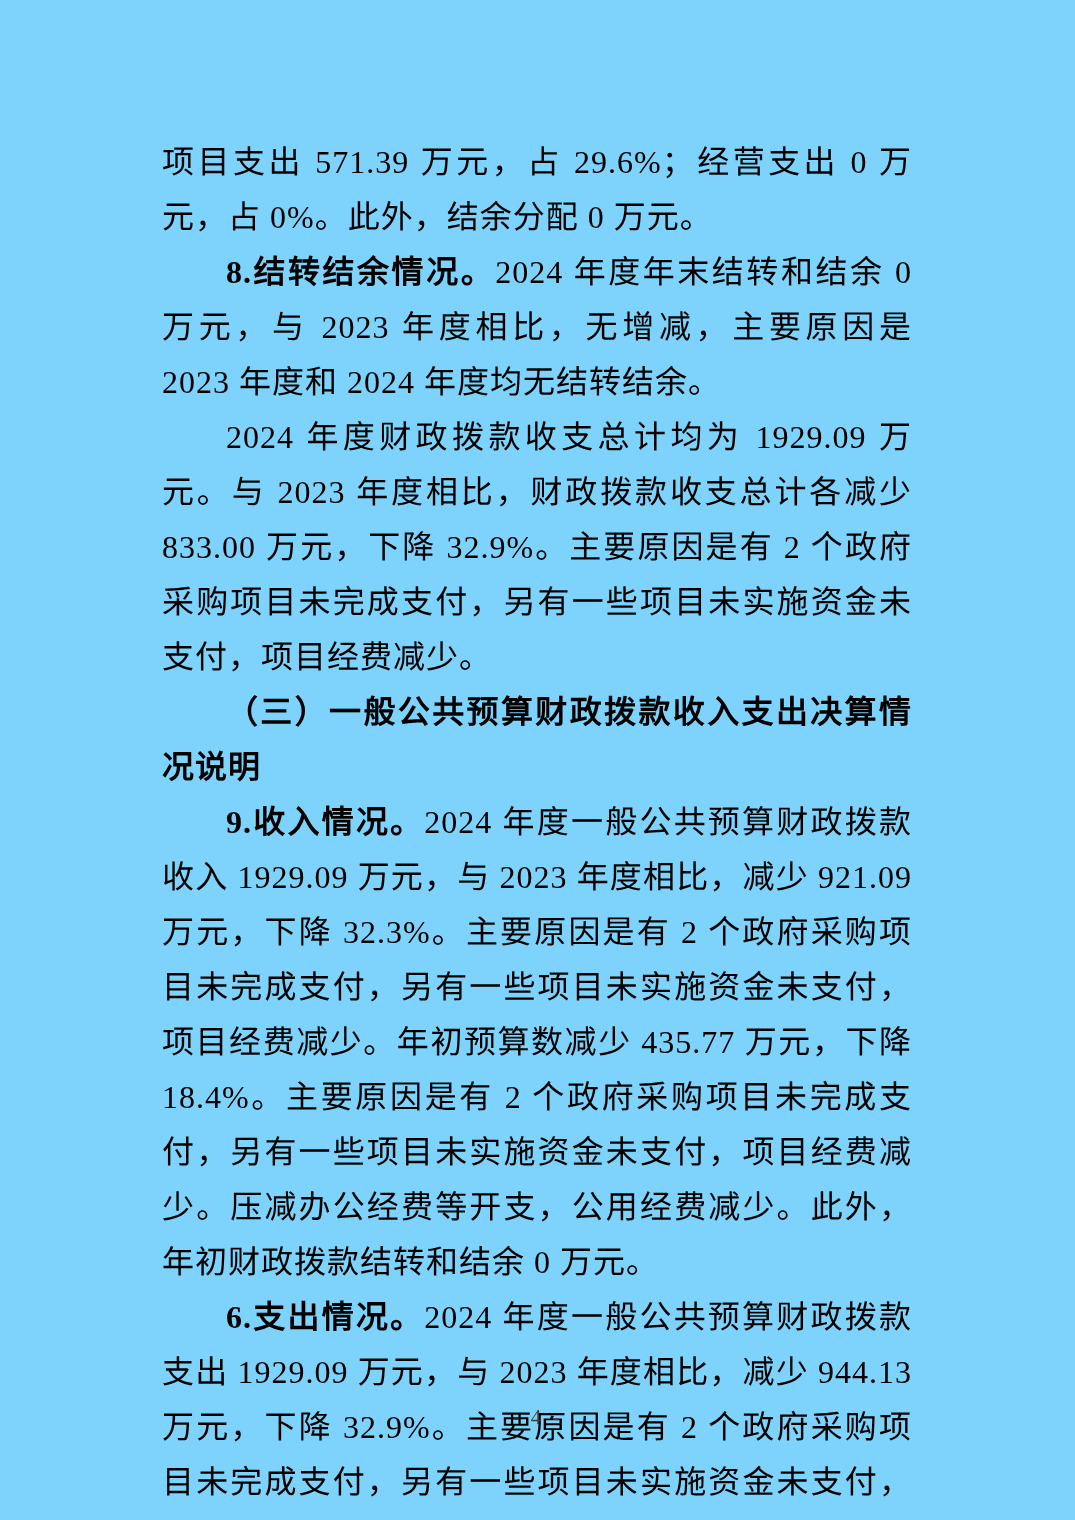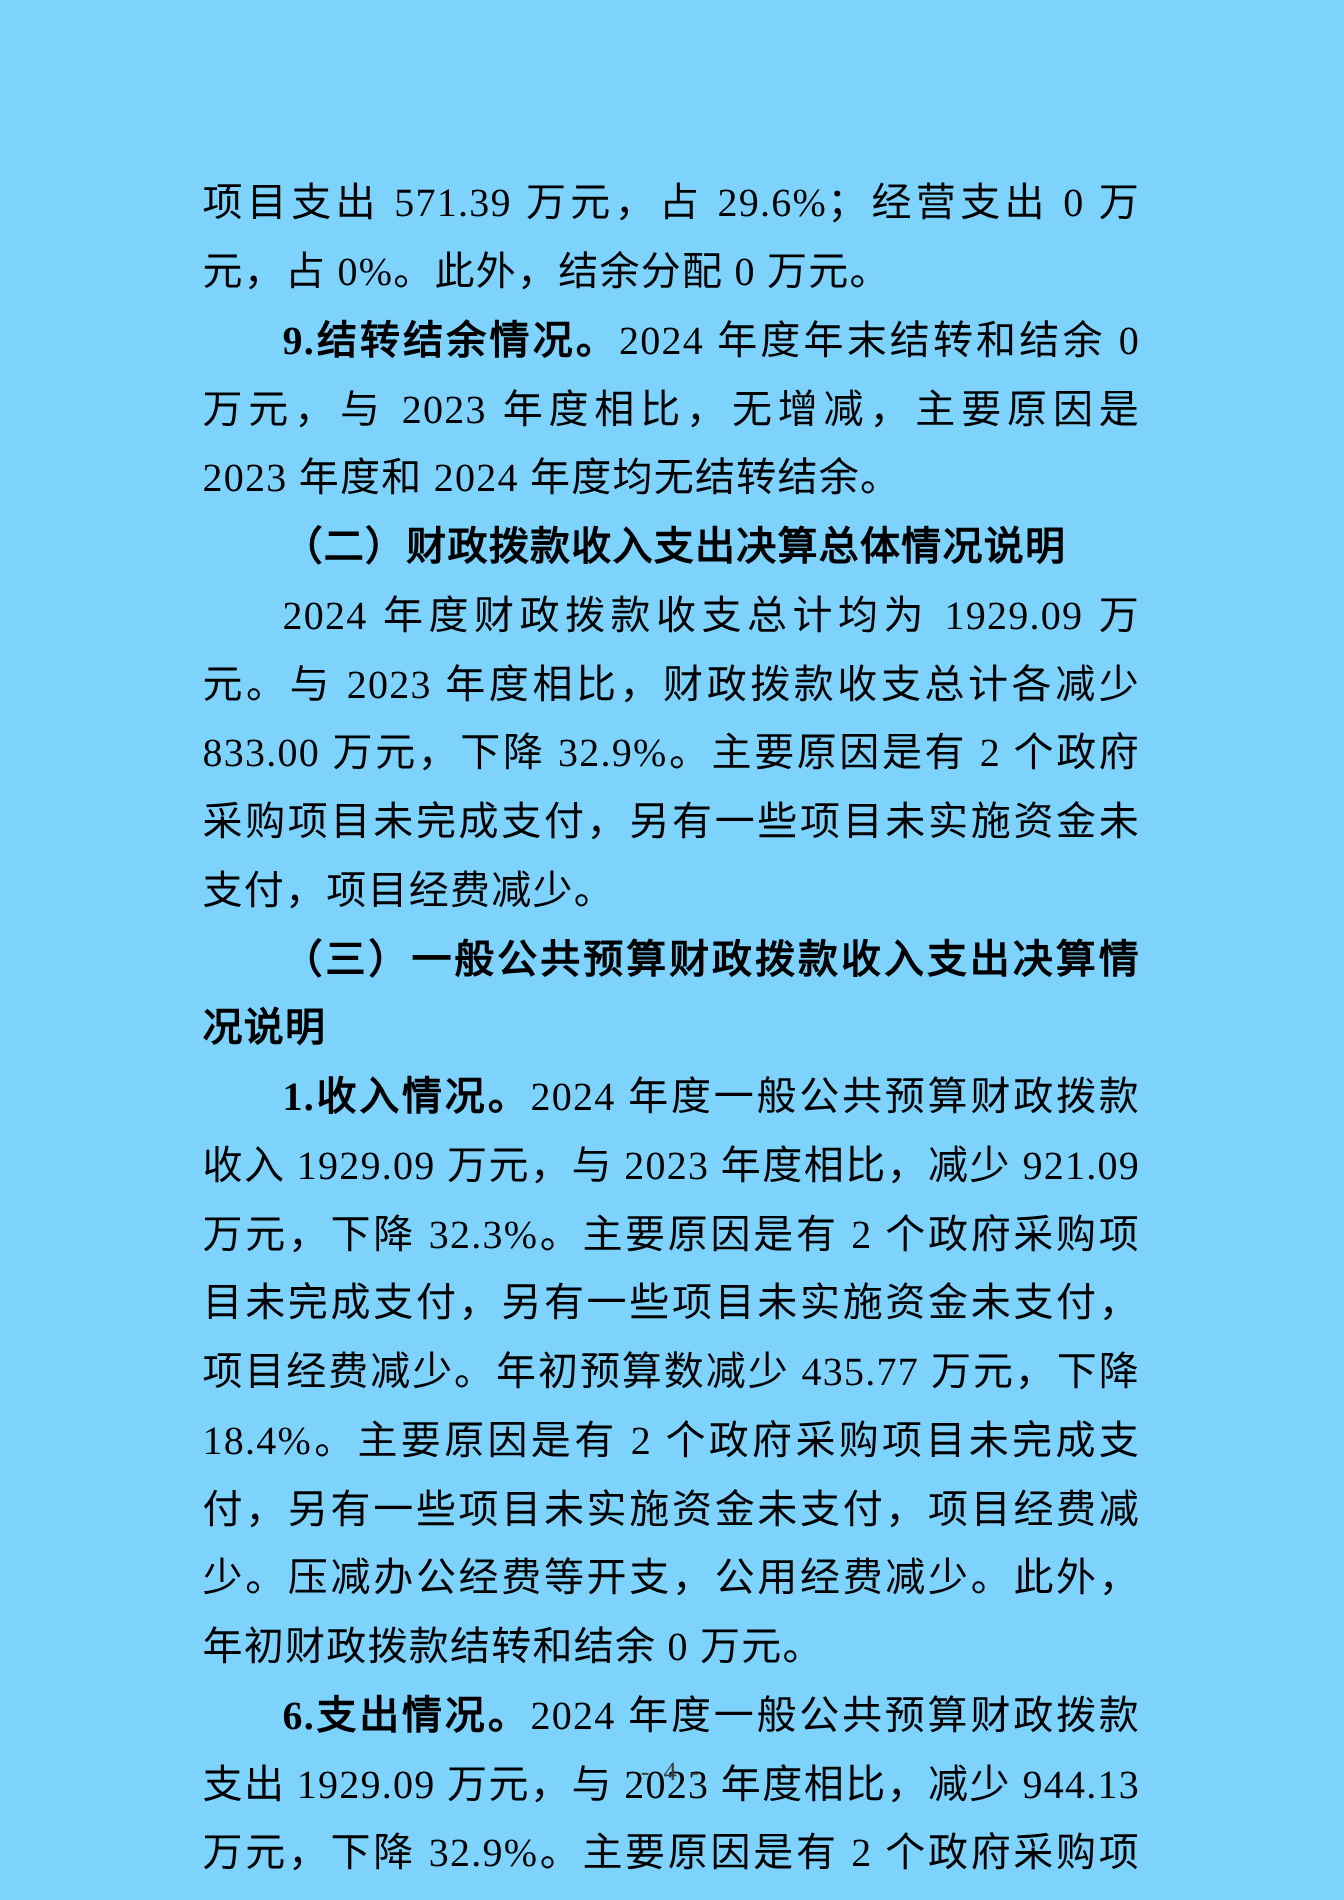--- a/index.html
+++ b/index.html
@@ -51,28 +51,27 @@
   }
 </style>
 </head>
 <body>
 
 <div class="page">
   <div class="content">
 
     <p class="cont"><span>项目支出 571.39 万元，占 29.6%；经营支出 0 万元，占 0%。此外，结余分配 0 万元。</span></p>
 
-    <p><span class="b">9.结转结余情况。</span><span>2024 年度年末结转和结余 0 万元，与 2023 年度相比，无增减，主要原因是 2023 年度和 2024 年度均无结转结余。</span></p>
+    <p><span class="b">8.结转结余情况。</span><span>2024 年度年末结转和结余 0 万元，与 2023 年度相比，无增减，主要原因是 2023 年度和 2024 年度均无结转结余。</span></p>
 
-    <p><span class="b">（二）财政拨款收入支出决算总体情况说明</span></p>
 
     <p><span>2024 年度财政拨款收支总计均为 1929.09 万元。与 2023 年度相比，财政拨款收支总计各减少 833.00 万元，下降 32.9%。主要原因是有 2 个政府采购项目未完成支付，另有一些项目未实施资金未支付，项目经费减少。</span></p>
 
     <p><span class="b">（三）一般公共预算财政拨款收入支出决算情况说明</span></p>
 
-    <p><span class="b">1.收入情况。</span><span>2024 年度一般公共预算财政拨款收入 1929.09 万元，与 2023 年度相比，减少 921.09 万元，下降 32.3%。主要原因是有 2 个政府采购项目未完成支付，另有一些项目未实施资金未支付，项目经费减少。年初预算数减少 435.77 万元，下降 18.4%。主要原因是有 2 个政府采购项目未完成支付，另有一些项目未实施资金未支付，项目经费减少。压减办公经费等开支，公用经费减少。此外，年初财政拨款结转和结余 0 万元。</span></p>
+    <p><span class="b">9.收入情况。</span><span>2024 年度一般公共预算财政拨款收入 1929.09 万元，与 2023 年度相比，减少 921.09 万元，下降 32.3%。主要原因是有 2 个政府采购项目未完成支付，另有一些项目未实施资金未支付，项目经费减少。年初预算数减少 435.77 万元，下降 18.4%。主要原因是有 2 个政府采购项目未完成支付，另有一些项目未实施资金未支付，项目经费减少。压减办公经费等开支，公用经费减少。此外，年初财政拨款结转和结余 0 万元。</span></p>
 
     <p><span class="b">6.支出情况。</span><span>2024 年度一般公共预算财政拨款支出 1929.09 万元，与 2023 年度相比，减少 944.13 万元，下降 32.9%。主要原因是有 2 个政府采购项目未完成支付，另有一些项目未实施资金未支付，项目经费减少。较年初预算数</span></p>
 
   </div>
 
   <div class="footer">- 4 -</div>
 </div>
 
 </body></html>

